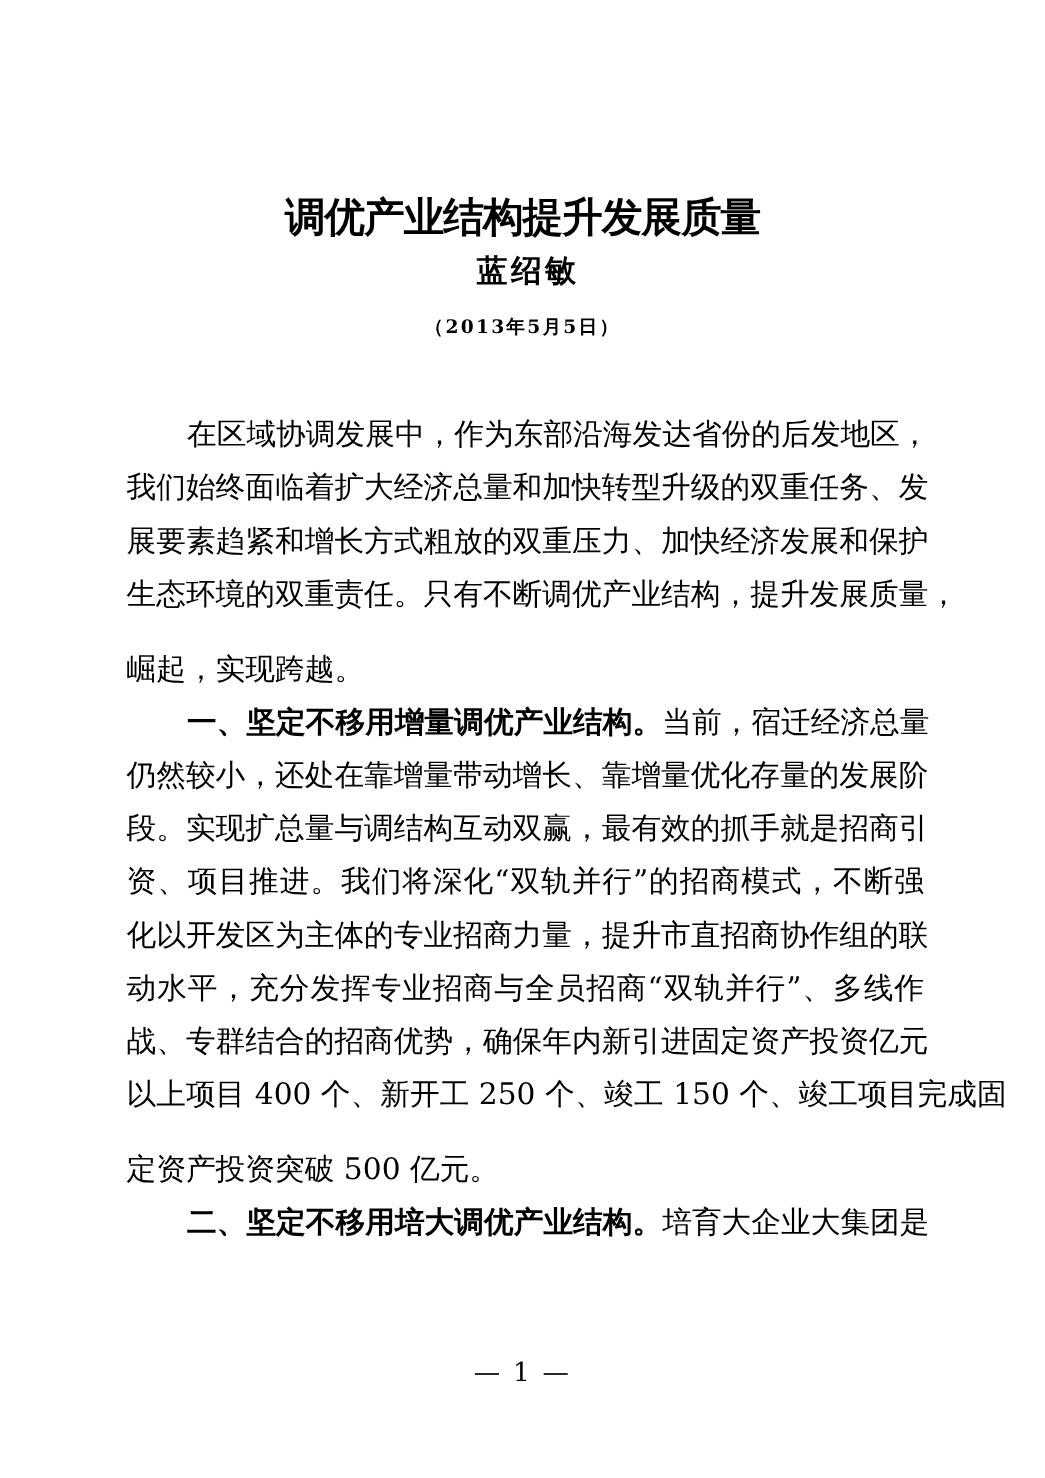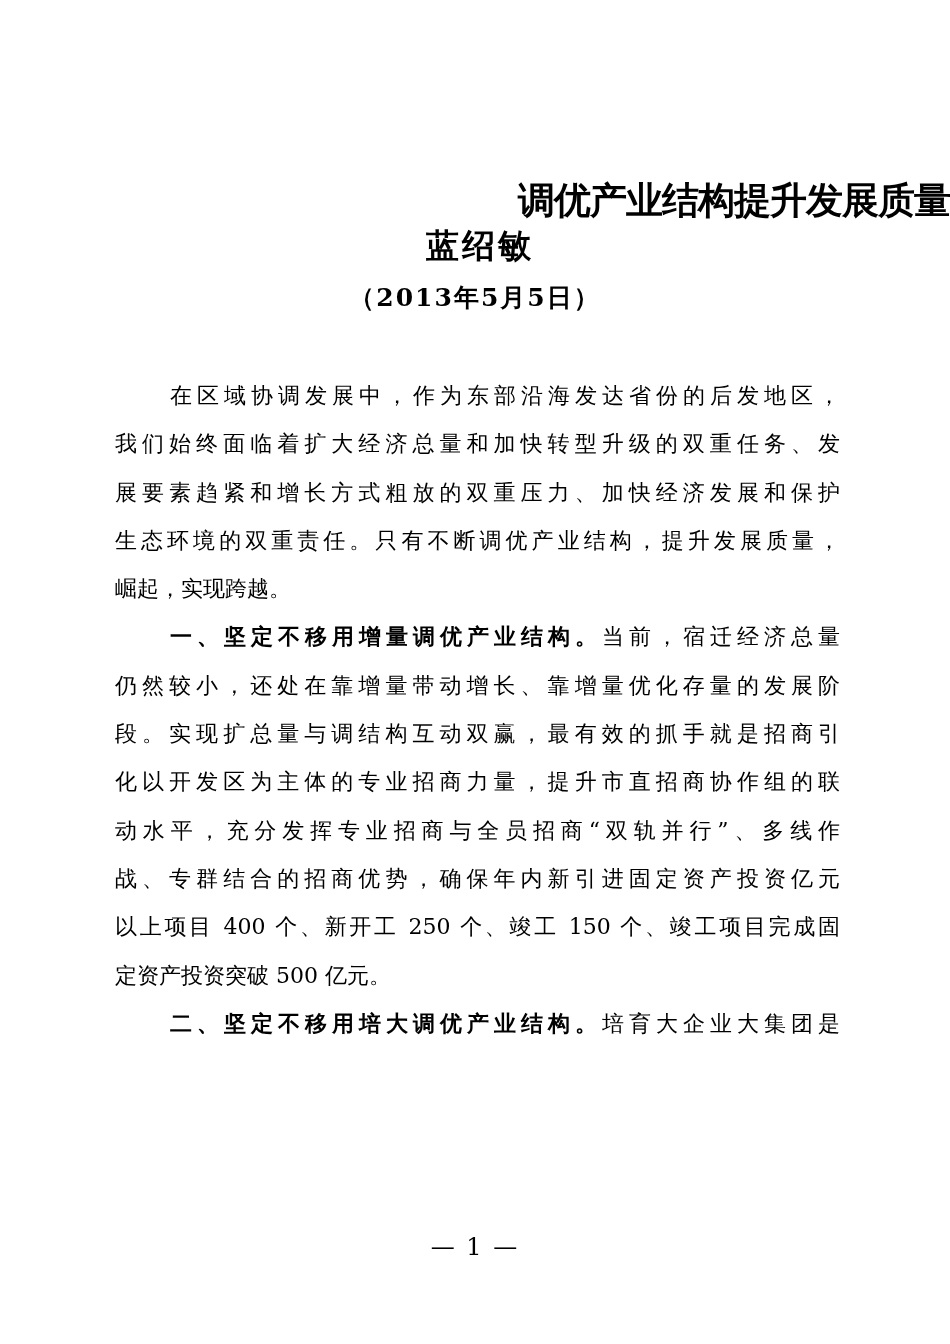--- a/index.html
+++ b/index.html
@@ -1,29 +1,29 @@
 <!DOCTYPE html>
 <html><head>
 <meta charset="utf-8">
 <style>
   html, body { margin: 0; padding: 0; background: #ffffff; }
   body { width: 950px; height: 1344px; position: relative; overflow: hidden;
          font-family: "DejaVu Serif", "Liberation Serif", serif; color: #000; }
   .page { position: absolute; left: 0; top: 0; width: 950px; height: 1344px; }
-  .title { position: absolute; left: 0; width: 950px; top: 176px; text-align: right;
-           font-family: Liberation Sans, sans-serif; font-weight: bold;
+  .title { position: absolute; left: 0; width: 950px; top: 176px; text-align: center;
+           font-family: Liberation Mono, monospace; font-weight: bold;
            font-size: 37px; letter-spacing: -1px; line-height: 50px; }
   .author { position: absolute; left: 0; width: 950px; top: 228px; text-align: center;
-            font-size: 33px; font-weight: bold; line-height: 36px; letter-spacing: 3px; padding-left: 10px; box-sizing: border-box; }
+            font-size: 28px; font-weight: bold; line-height: 36px; letter-spacing: 3px; padding-left: 10px; box-sizing: border-box; }
   .date { position: absolute; left: 0; width: 950px; top: 280px; text-align: center;
-          font-size: 25px; font-weight: bold; line-height: 36px; letter-spacing: 2px; }
+          font-size: 17px; font-weight: bold; line-height: 36px; letter-spacing: 2px; }
   .body { position: absolute; left: 115px; top: 372px; width: 725px; }
-  .line { height: 48.3px; line-height: 48px; font-size: 22px; white-space: nowrap;
+  .line { height: 48.3px; line-height: 48px; font-size: 27px; white-space: nowrap;
           text-align: justify; text-align-last: justify; overflow: visible; }
-  .line.last { text-align-last: left; }
+  .line.last { text-align-last: left; margin-top: 20px; }
   .indent { padding-left: 55px; }
   .bold { font-weight: bold; font-family: "DejaVu Sans", "Liberation Sans", sans-serif; }
   .footer { position: absolute; left: 0; width: 950px; top: 1232px; text-align: center;
             font-size: 24px; line-height: 30px; letter-spacing: 2px; }
 </style>
 </head>
 <body>
 
 <div class="page">
   <div class="title">调优产业结构提升发展质量</div>
@@ -37,20 +37,21 @@
       <div class="line">我们始终面临着扩大经济总量和加快转型升级的双重任务、发</div>
       <div class="line">展要素趋紧和增长方式粗放的双重压力、加快经济发展和保护</div>
       <div class="line">生态环境的双重责任。只有不断调优产业结构，提升发展质量，</div>
       <div class="line last">崛起，实现跨越。</div>
     </div>
 
     <div>
       <div class="line indent"><span class="bold">一、坚定不移用增量调优产业结构。</span><span>当前，宿迁经济总量</span></div>
       <div class="line">仍然较小，还处在靠增量带动增长、靠增量优化存量的发展阶</div>
       <div class="line">段。实现扩总量与调结构互动双赢，最有效的抓手就是招商引</div>
+      <div class="line">资、项目推进。我们将深化“双轨并行”的招商模式，不断强</div>
       <div class="line">化以开发区为主体的专业招商力量，提升市直招商协作组的联</div>
       <div class="line">动水平，充分发挥专业招商与全员招商“双轨并行”、多线作</div>
       <div class="line">战、专群结合的招商优势，确保年内新引进固定资产投资亿元</div>
       <div class="line">以上项目 400 个、新开工 250 个、竣工 150 个、竣工项目完成固</div>
       <div class="line last">定资产投资突破 500 亿元。</div>
     </div>
 
     <div>
       <div class="line indent"><span class="bold">二、坚定不移用培大调优产业结构。</span><span>培育大企业大集团是</span></div>
     </div>

